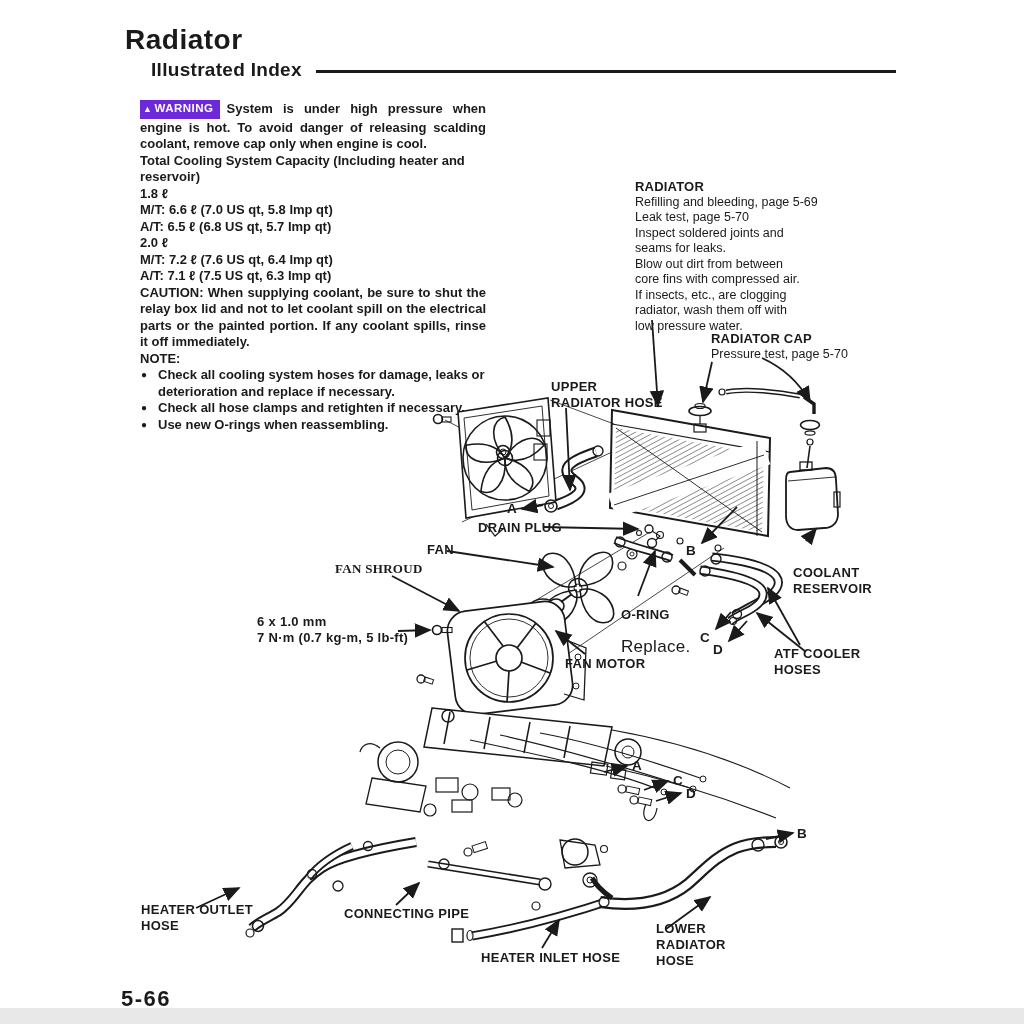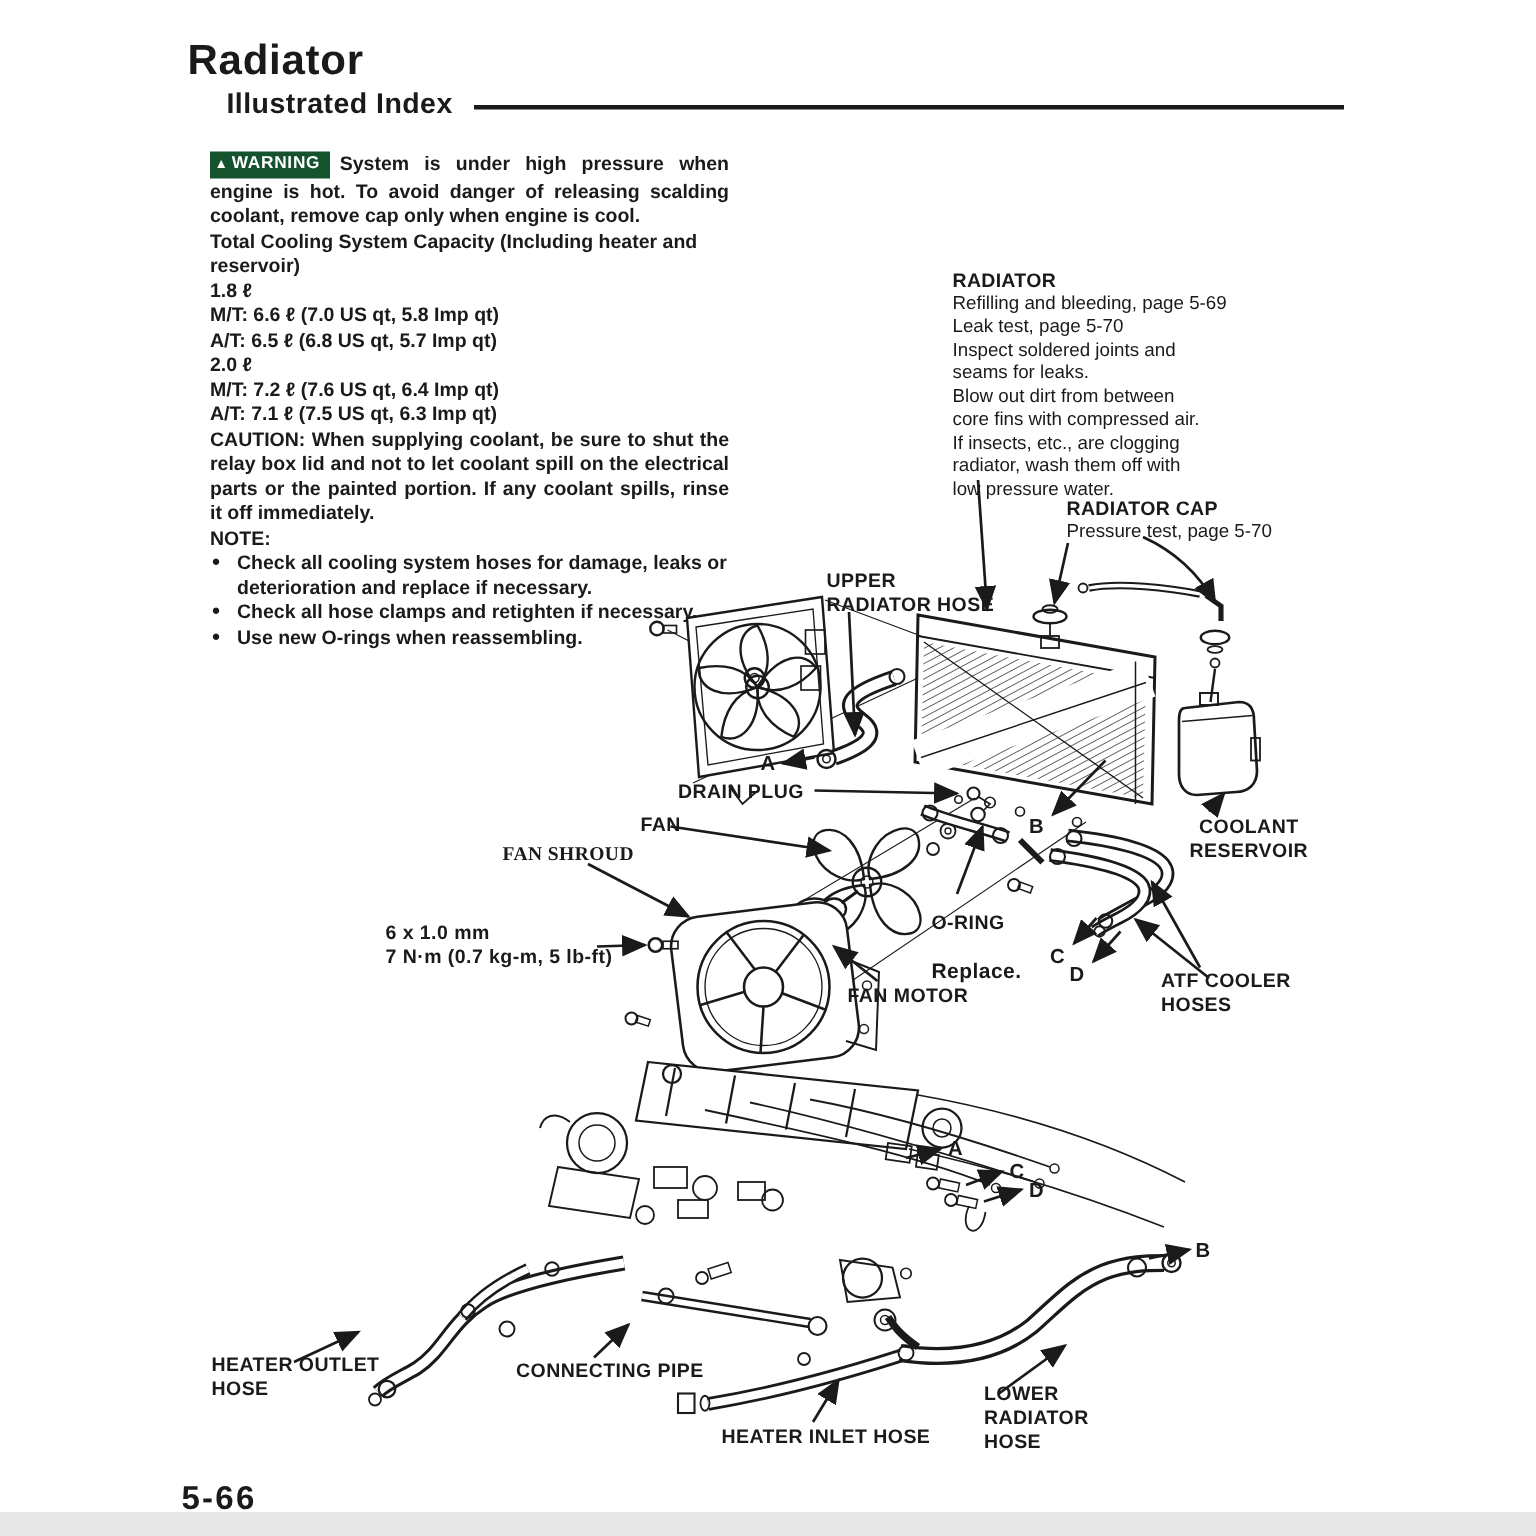--- a/index.html
+++ b/index.html
@@ -6,35 +6,35 @@
   .page{position:relative;width:1024px;height:1008px;background:#ffffff;overflow:hidden;
         font-family:"Liberation Sans",sans-serif;color:#1a1a1a;}
   .h-title{position:absolute;left:125px;top:24px;font-size:28px;font-weight:bold;letter-spacing:.5px;}
   .h-subrow{position:absolute;left:151px;top:59px;width:745px;display:flex;align-items:center;}
   .h-sub{font-size:19px;font-weight:bold;white-space:nowrap;letter-spacing:.3px;}
   .h-rule{flex:1;height:3px;background:#1a1a1a;margin-left:14px;margin-top:3px;}
   .col{position:absolute;left:140px;top:101px;width:346px;font-size:13px;font-weight:bold;line-height:16.5px;}
   .col p{margin:0;}
   .sec-label{margin-bottom:12px;}
   .warn{text-align:justify;}
-  .badge{display:inline-block;background:#14532d;color:#fff;padding:0px 6px 1px 3px;font-size:11.5px;
+  .badge{display:inline-block;background:#6d28d9;color:#fff;padding:0px 6px 1px 3px;font-size:11.5px;
          letter-spacing:.5px;margin-right:7px;transform:translateY(-1px);}
   .badge .tri{font-size:9px;margin-right:2px;}
   .cap-h{margin-top:9px;}
   .cap-line{margin:0;}
   .caution{margin-top:10px;text-align:justify;}
   .note-h{margin-top:9px;}
   .note-item{position:relative;padding-left:18px;margin:0;}
   .note-item .bullet{position:absolute;left:1px;top:0px;font-size:10px;}
   .co{position:absolute;font-size:12.5px;line-height:15.5px;}
   .co-title{font-weight:bold;font-size:13px;letter-spacing:.2px;}
   .co-body{white-space:pre-line;font-weight:normal;}
   .dlabel{position:absolute;font-size:13px;font-weight:bold;line-height:16px;
           white-space:pre-line;letter-spacing:.3px;}
-  .dsub{font-weight:bold;font-size:14px;}
+  .dsub{font-weight:normal;font-size:17px;}
   .marker{position:absolute;font-size:13.5px;font-weight:bold;}
   .pagenum{position:absolute;left:121px;top:986px;font-size:22px;font-weight:bold;letter-spacing:1.5px;}
   .bottom-smudge{position:absolute;left:108px;top:1020px;width:100px;height:4px;background:#151515;}
   svg{position:absolute;left:0;top:0;}
   .ln{stroke:#1a1a1a;fill:none;}
 </style>
 </head>
 <body>
 
 <div class="page">
@@ -322,31 +322,31 @@
       <path d="M766,839 L793,833" marker-end="url(#ah)"></path>
       <path d="M196,908 L239,888" marker-end="url(#ah)"></path>
       <path d="M396,905 L419,883" marker-end="url(#ah)"></path>
       <path d="M542,948 L559,920" marker-end="url(#ah)"></path>
       <path d="M666,929 L710,897" marker-end="url(#ah)"></path>
     </g>
   </svg>
 
   <div class="dlabel" style="left:551px;top:379px;">UPPER
 RADIATOR HOSE</div>
-  <div class="dlabel" style="left:436px;top:520px;padding-left:16px;">DRAIN PLUG</div>
+  <div class="dlabel" style="left:462px;top:520px;padding-left:16px;">DRAIN PLUG</div>
   <div class="dlabel" style="left:427px;top:542px;">FAN</div>
   <div class="dlabel" style="left:335px;top:561px;font-family:Liberation Serif, serif;">FAN SHROUD</div>
   <div class="dlabel" style="left:257px;top:614px;">6 x 1.0 mm
 7 N·m (0.7 kg-m, 5 lb-ft)</div>
   <div class="dlabel" style="left:621px;top:591px;">
     <div>O-RING</div>
     <div class="dsub">Replace.</div>
   </div>
   <div class="dlabel" style="left:565px;top:656px;">FAN MOTOR</div>
-  <div class="dlabel" style="left:793px;top:543px;text-align:center;">COOLANT
+  <div class="dlabel" style="left:793px;top:565px;">COOLANT
 RESERVOIR</div>
   <div class="dlabel" style="left:774px;top:646px;">ATF COOLER
 HOSES</div>
   <div class="dlabel" style="left:141px;top:902px;">HEATER OUTLET
 HOSE</div>
   <div class="dlabel" style="left:344px;top:906px;">CONNECTING PIPE</div>
   <div class="dlabel" style="left:481px;top:950px;">HEATER INLET HOSE</div>
   <div class="dlabel" style="left:656px;top:921px;">LOWER
 RADIATOR
 HOSE</div>

